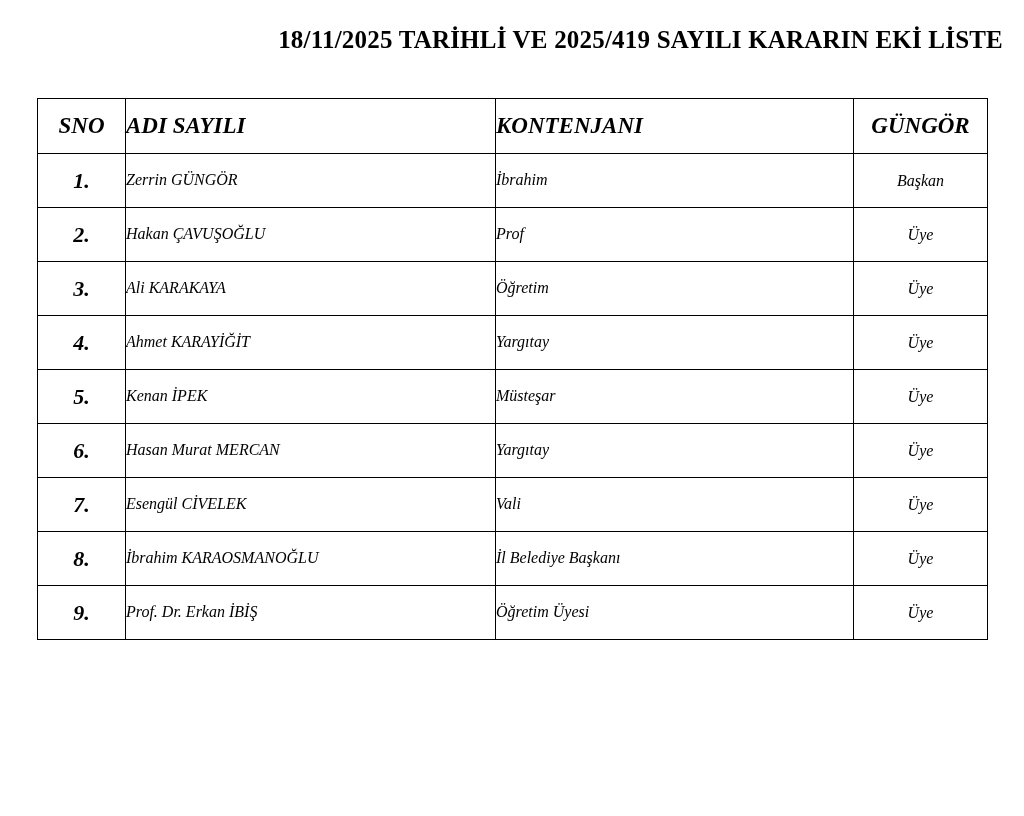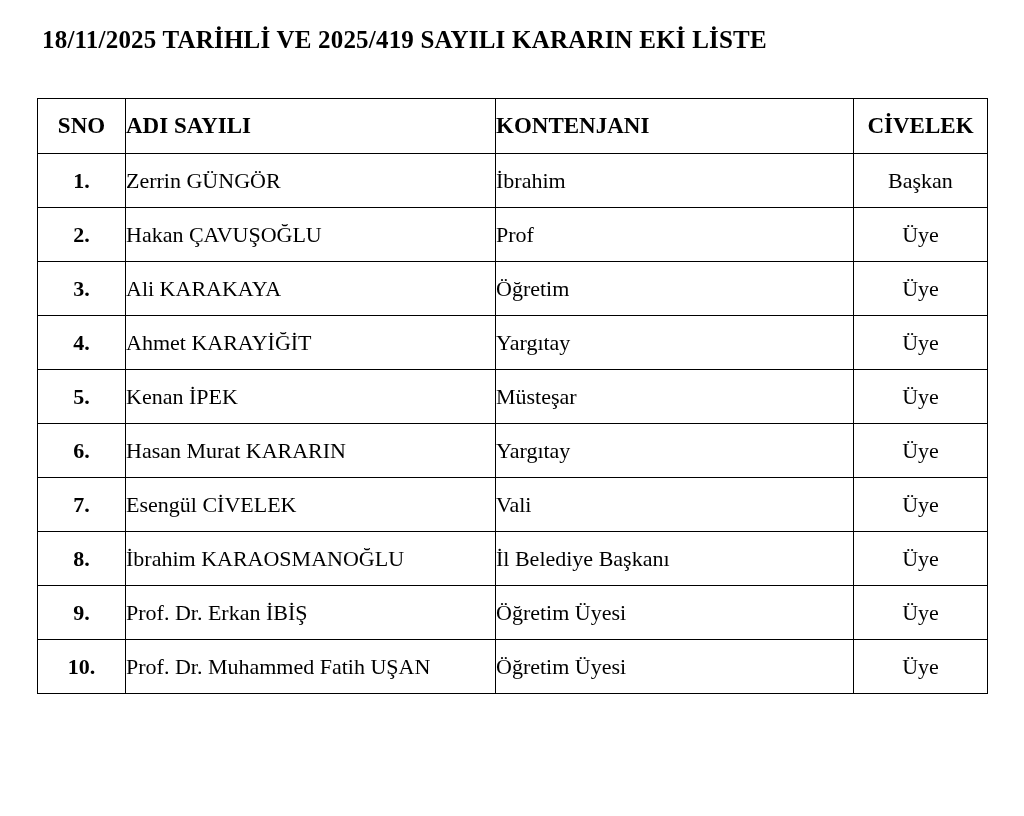--- a/index.html
+++ b/index.html
@@ -16,32 +16,33 @@
   }
 
   .page {
     position: relative;
     width: 1024px;
     height: 816px;
     box-sizing: border-box;
   }
 
   .doc-title {
-    text-align: left;
+    text-align: right;
     font-weight: bold;
     font-size: 25px;
     letter-spacing: 0.2px;
     margin: 26px 0 0 0;
-    padding: 0 42px;
+    padding: 0 21px;
     white-space: nowrap;
   }
 
   .table-wrap {
     margin: 44px auto 6px auto;
     width: 950px;
+    font-style: italic;
   }
 
   table.list {
     border-collapse: collapse;
     width: 100%;
     table-layout: fixed;
   }
 
   table.list th,
   table.list td {
@@ -61,21 +62,21 @@
     font-size: 23px;
     height: 54px;
     padding: 4px 0;
   }
   th.h-sno { text-align: center; }
   th.h-name { text-align: left; padding-left: 12px; }
   th.h-kont { text-align: left; padding-left: 12px; }
   th.h-gorev { text-align: center; }
 
   tbody td {
-    font-size: 22px;
+    font-size: 16px;
     height: 53px;
   }
 
   td.sno {
     text-align: center;
     font-weight: bold;
     font-size: 22px;
   }
   td.name {
     text-align: left;
@@ -104,21 +105,21 @@
         <col class="c-sno">
         <col class="c-name">
         <col class="c-kont">
         <col class="c-gorev">
       </colgroup>
       <thead>
         <tr>
           <th class="h-sno">SNO</th>
           <th class="h-name">ADI SAYILI</th>
           <th class="h-kont">KONTENJANI</th>
-          <th class="h-gorev">CİVELEK</th>
+          <th class="h-gorev">GÜNGÖR</th>
         </tr>
       </thead>
       <tbody id="table-body">
           <tr>
             <td class="sno">1.</td>
             <td class="name">Zerrin GÜNGÖR</td>
             <td class="kont">İbrahim</td>
             <td class="gorev">Başkan</td>
           </tr>
           <tr>
@@ -140,21 +141,21 @@
             <td class="gorev">Üye</td>
           </tr>
           <tr>
             <td class="sno">5.</td>
             <td class="name">Kenan İPEK</td>
             <td class="kont">Müsteşar</td>
             <td class="gorev">Üye</td>
           </tr>
           <tr>
             <td class="sno">6.</td>
-            <td class="name">Hasan Murat KARARIN</td>
+            <td class="name">Hasan Murat MERCAN</td>
             <td class="kont">Yargıtay</td>
             <td class="gorev">Üye</td>
           </tr>
           <tr>
             <td class="sno">7.</td>
             <td class="name">Esengül CİVELEK</td>
             <td class="kont">Vali</td>
             <td class="gorev">Üye</td>
           </tr>
           <tr>
@@ -162,23 +163,17 @@
             <td class="name">İbrahim KARAOSMANOĞLU</td>
             <td class="kont">İl Belediye Başkanı</td>
             <td class="gorev">Üye</td>
           </tr>
           <tr>
             <td class="sno">9.</td>
             <td class="name">Prof. Dr. Erkan İBİŞ</td>
             <td class="kont">Öğretim Üyesi</td>
             <td class="gorev">Üye</td>
           </tr>
-          <tr>
-            <td class="sno">10.</td>
-            <td class="name">Prof. Dr. Muhammed Fatih UŞAN</td>
-            <td class="kont">Öğretim Üyesi</td>
-            <td class="gorev">Üye</td>
-          </tr>
         </tbody>
     </table>
   </div>
 
 </div>
 
 </body></html>

